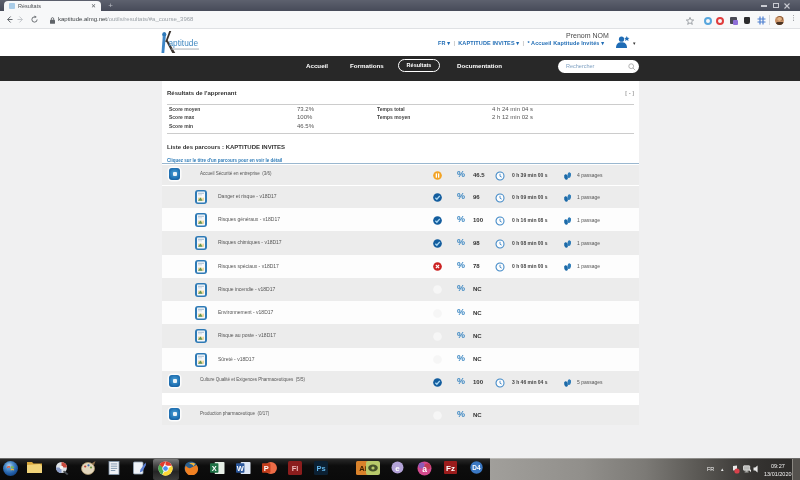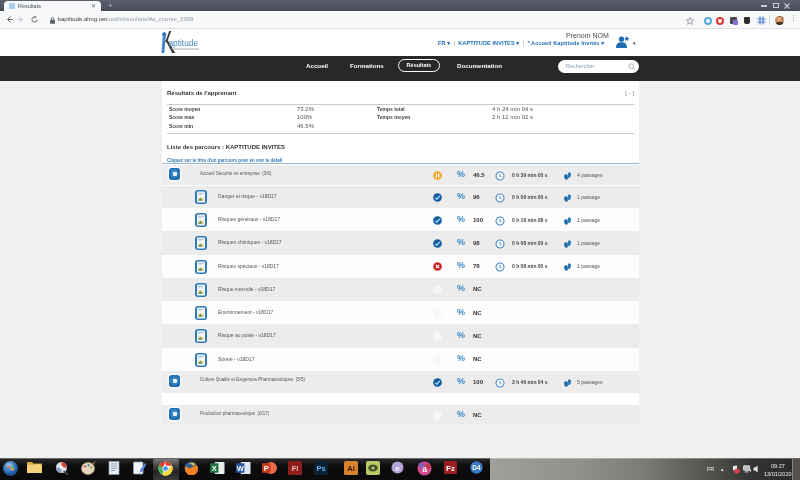--- a/index.html
+++ b/index.html
@@ -564,21 +564,21 @@
         <rect width="14" height="14" rx="1.5" fill="#8b1d1d"></rect>
         <text x="7" y="10.3" font-size="7.5" fill="#f0b9b9" text-anchor="middle" font-family="Liberation Sans" font-weight="bold">Fl</text>
       </svg>
     </div>
     <div class="tico" style="left:314px;">
       <svg width="14" height="14" viewBox="0 0 14 14">
         <rect width="14" height="14" rx="1.5" fill="#0b2033"></rect>
         <text x="7" y="10.3" font-size="7.5" fill="#5fb3e8" text-anchor="middle" font-family="Liberation Sans" font-weight="bold">Ps</text>
       </svg>
     </div>
-    <div class="tico" style="left:344px;">
+    <div class="tico" style="left:356px;">
       <svg width="14" height="14" viewBox="0 0 14 14">
         <rect width="14" height="14" rx="1.5" fill="#d9822b"></rect>
         <text x="7" y="10.3" font-size="7.5" fill="#3a2000" text-anchor="middle" font-family="Liberation Sans" font-weight="bold">Ai</text>
       </svg>
     </div>
     <div class="tico" style="left:366px;">
       <svg width="14" height="14" viewBox="0 0 14 14">
         <rect width="14" height="14" rx="2" fill="#b8c96a"></rect>
         <ellipse cx="7" cy="7" rx="4.8" ry="3.4" fill="#47522a"></ellipse>
         <circle cx="7" cy="7" r="1.6" fill="#b8c96a"></circle>

